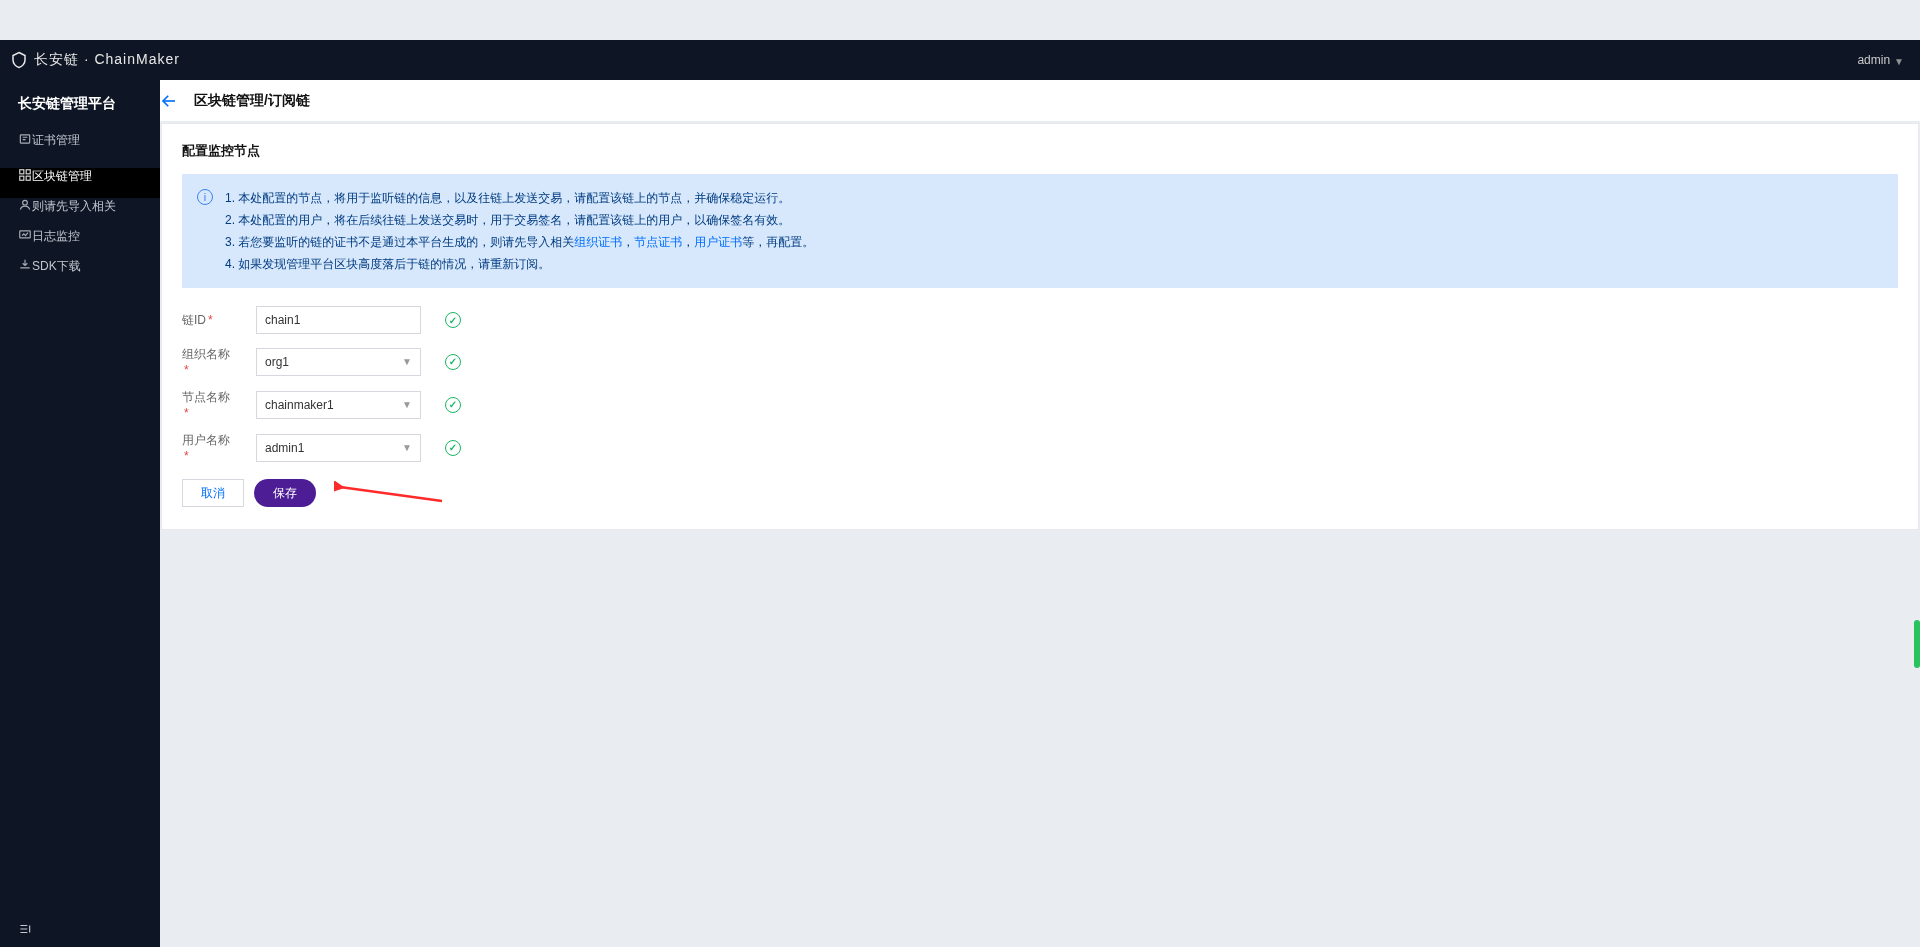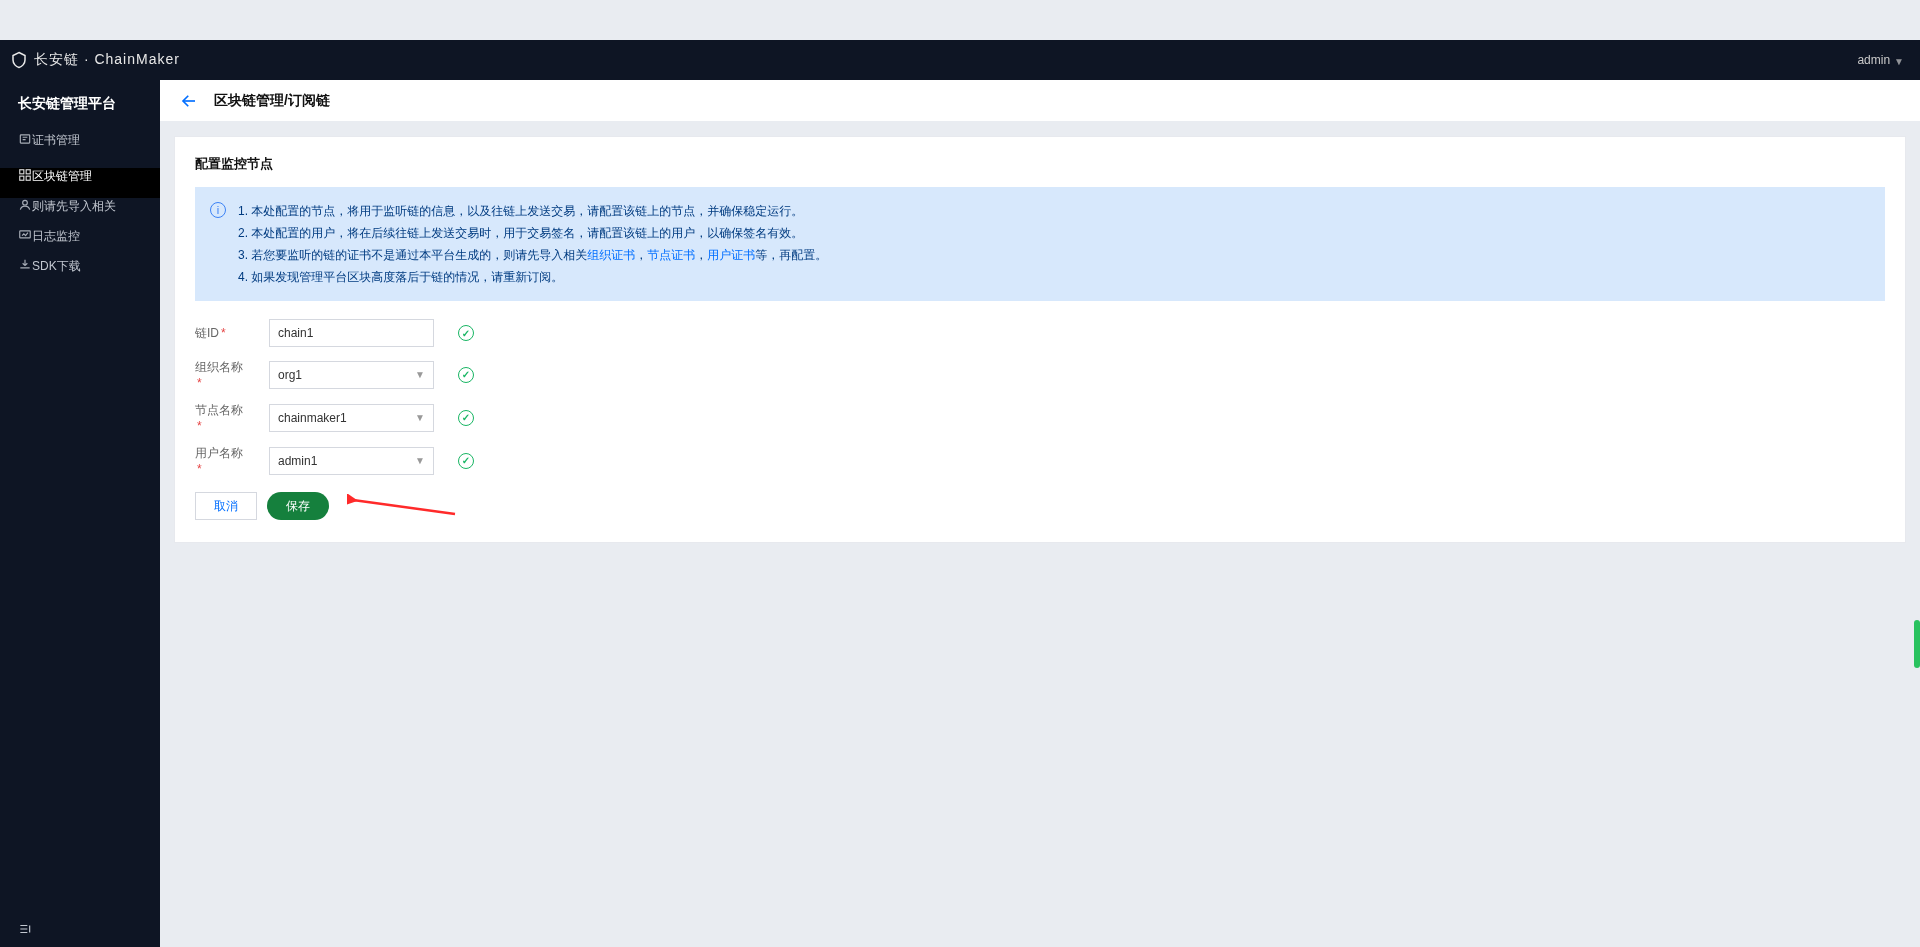--- a/index.html
+++ b/index.html
@@ -72,33 +72,32 @@
     color: #c2c7d0;
   }
 
   
   .main { flex: 1; display: flex; flex-direction: column; background:#e9ecf1; min-width:0;}
   .page-header {
     height: 42px;
     background: #fff;
     display: flex;
     align-items: center;
-    padding-left: 20px;
     gap: 16px;
     border-bottom: 1px solid #e9ecf1;
   }
   .back-arrow {
     width: 18px; height: 18px;
     color: #006eff;
     cursor: pointer;
     display: inline-flex; align-items: center; justify-content: center;
   }
   .breadcrumb { font-size: 14px; font-weight: 600; color: #111; }
 
-  .content-wrap { flex:1; padding: 14px; overflow:auto;}
+  .content-wrap { flex:1; padding: 1px; overflow:auto;}
   .card { background:#fff; border:1px solid #e7e9ee; padding:18px 20px 22px 20px;}
 
   .card-title { font-size: 13px; font-weight: 600; margin-bottom: 14px; color:#111;}
 
   .alert {
     background: #d7e8fc;
     border: 1px solid #d7e8fc;
     padding: 12px 14px 12px 14px;
     display: flex;
     gap: 12px;
@@ -136,21 +135,21 @@
   .control .caret-down { position:absolute; right:8px; color:#999; font-size:10px;}
   .valid-icon {
     width:16px; height:16px; border:1.5px solid #19b664; border-radius:50%;
     color:#19b664; display:inline-flex; align-items:center; justify-content:center;
     font-size:10px; font-weight:bold;
   }
 
   .actions { display:flex; gap:10px; margin-top:16px; align-items:center;}
   .btn { height:28px; padding:0 18px; font-size:12px; cursor:pointer; border:1px solid transparent; display:inline-flex; align-items:center;}
   .btn-default { background:#fff; border-color:#d5d8df; color:#006eff;}
-  .btn-primary { background:#15803d; color:#fff;border-radius:14px;}
+  .btn-primary { background:#4c1d95; color:#fff;border-radius:14px;}
   .annotation-arrow { margin-left: 8px; color:#ff2a2a; }
   .annotation-arrow svg { display:block; }
 
   
   .right-scroll-hint { position: fixed; right:0; top: 620px; width:6px; height:48px; background:#29c25f; border-radius:3px;}
 </style>
 </head>
 <body>
 
 <div class="app">

